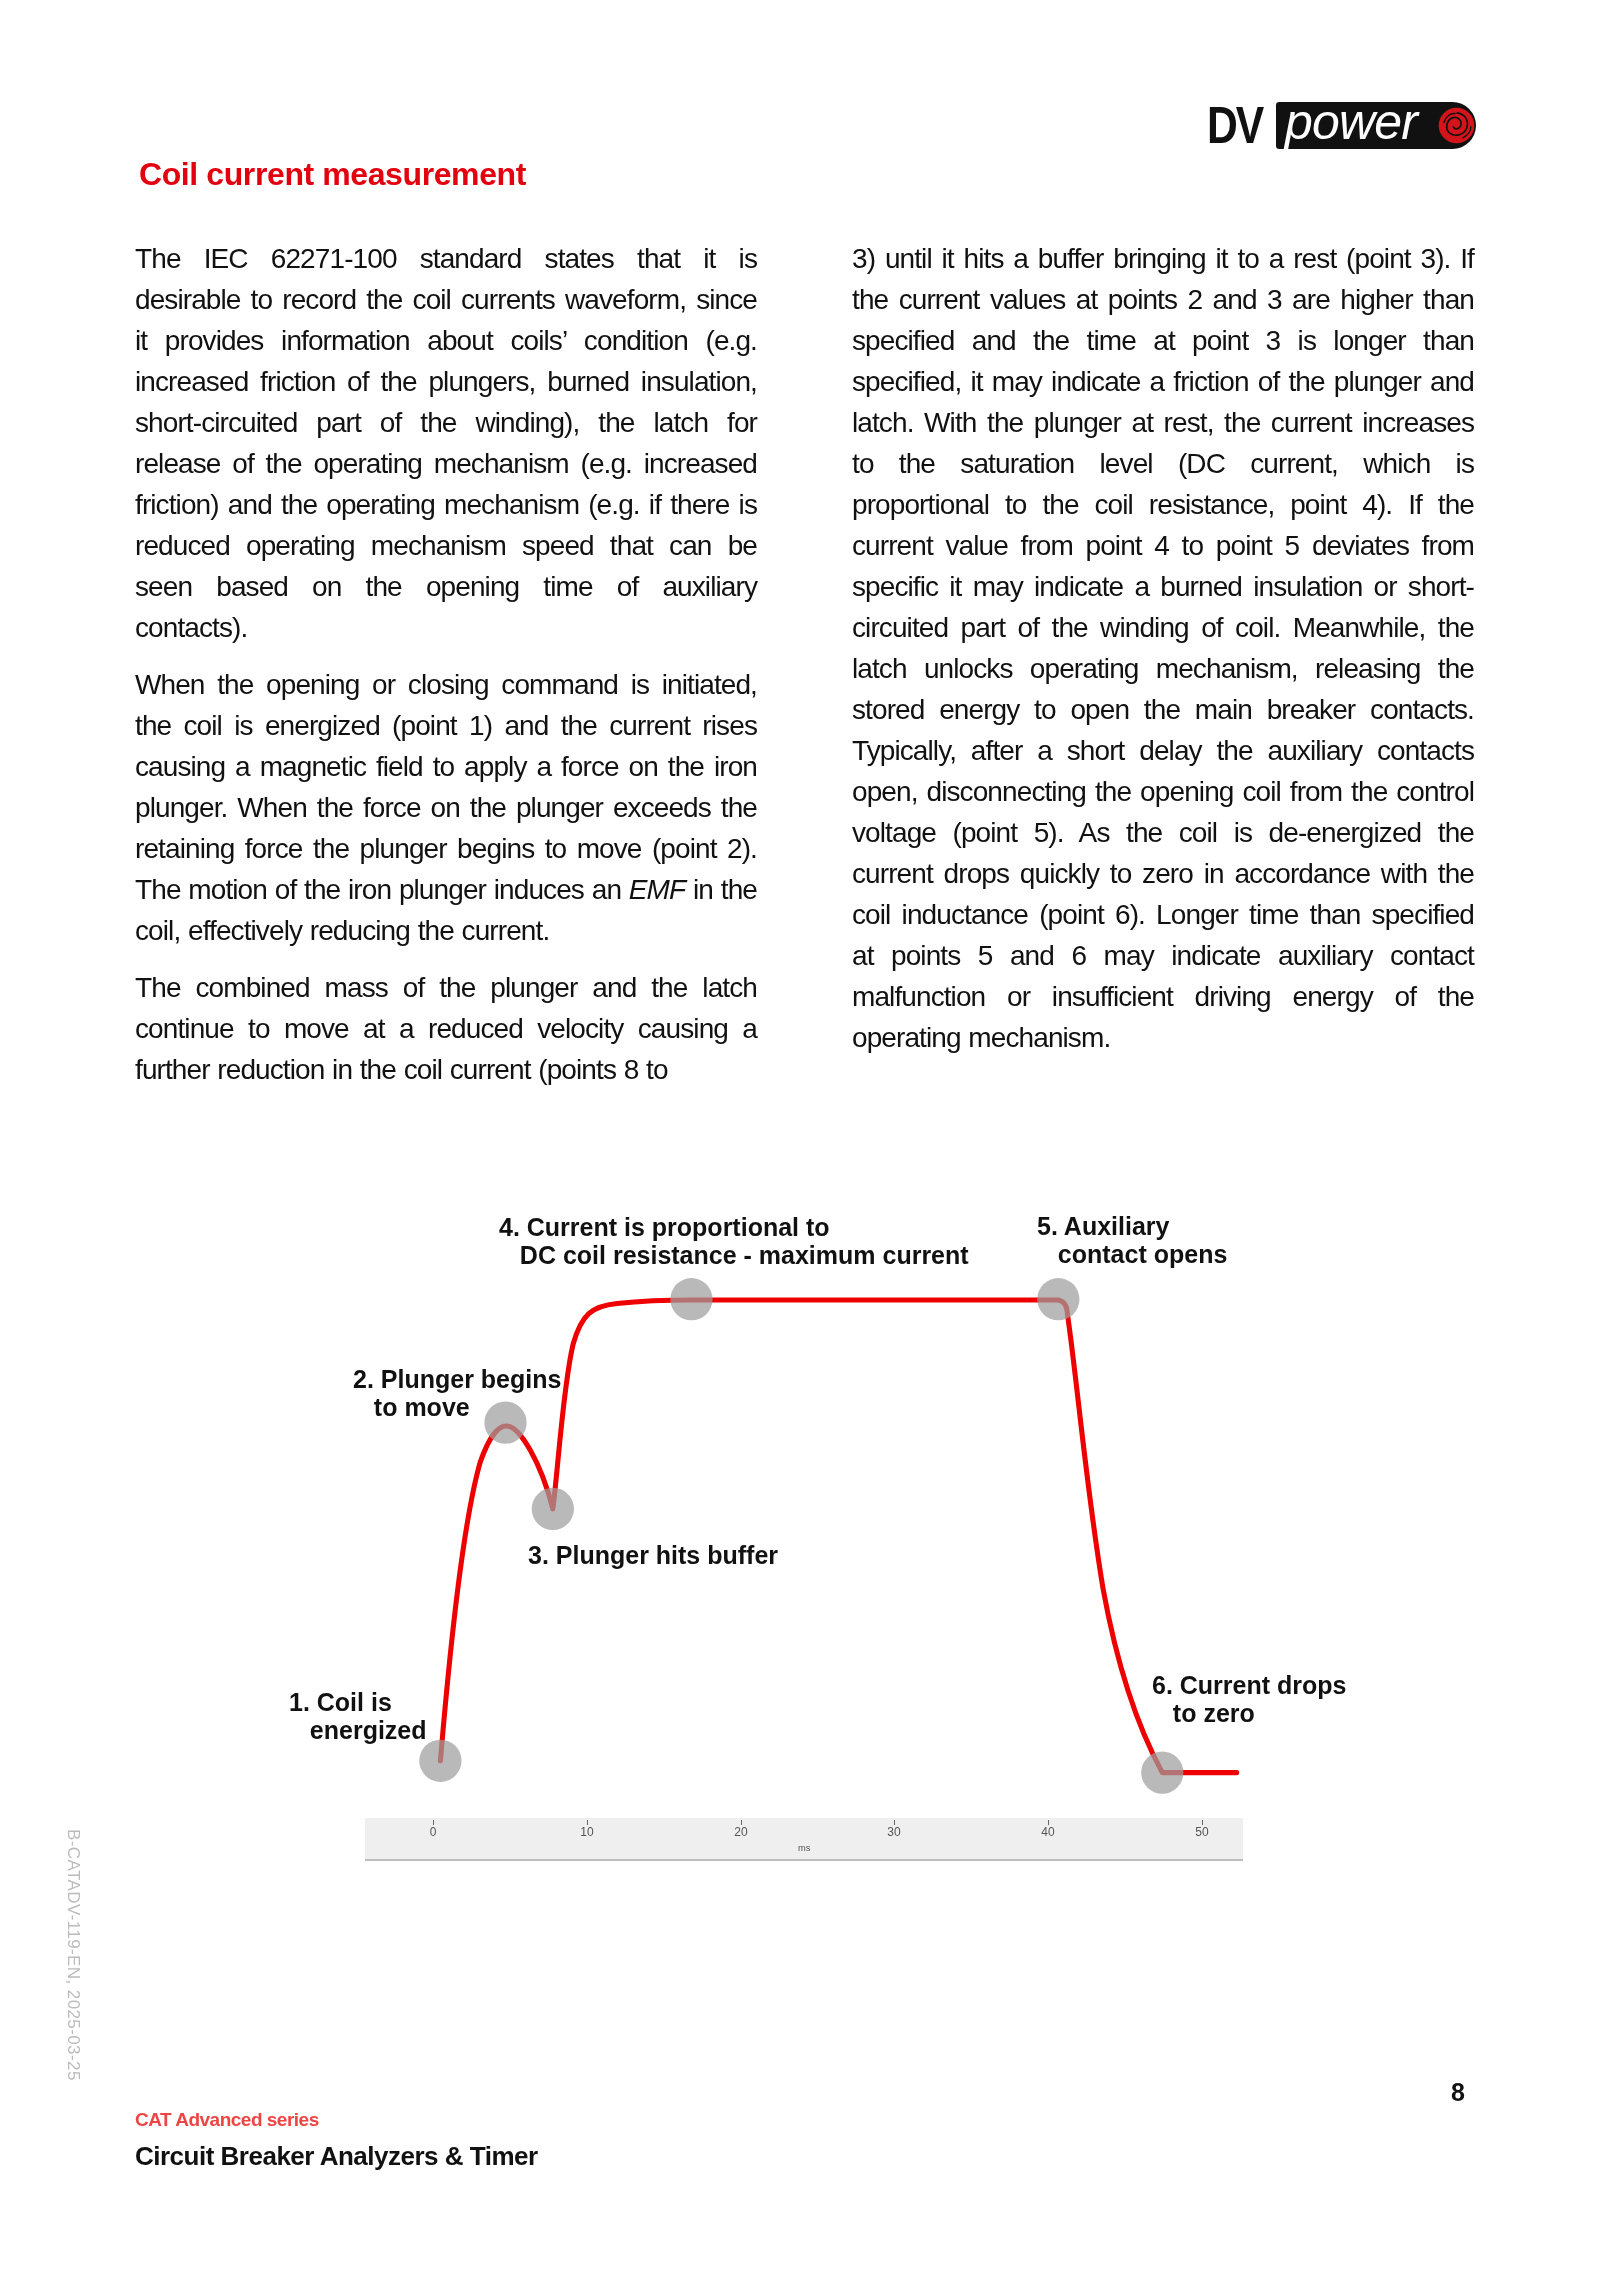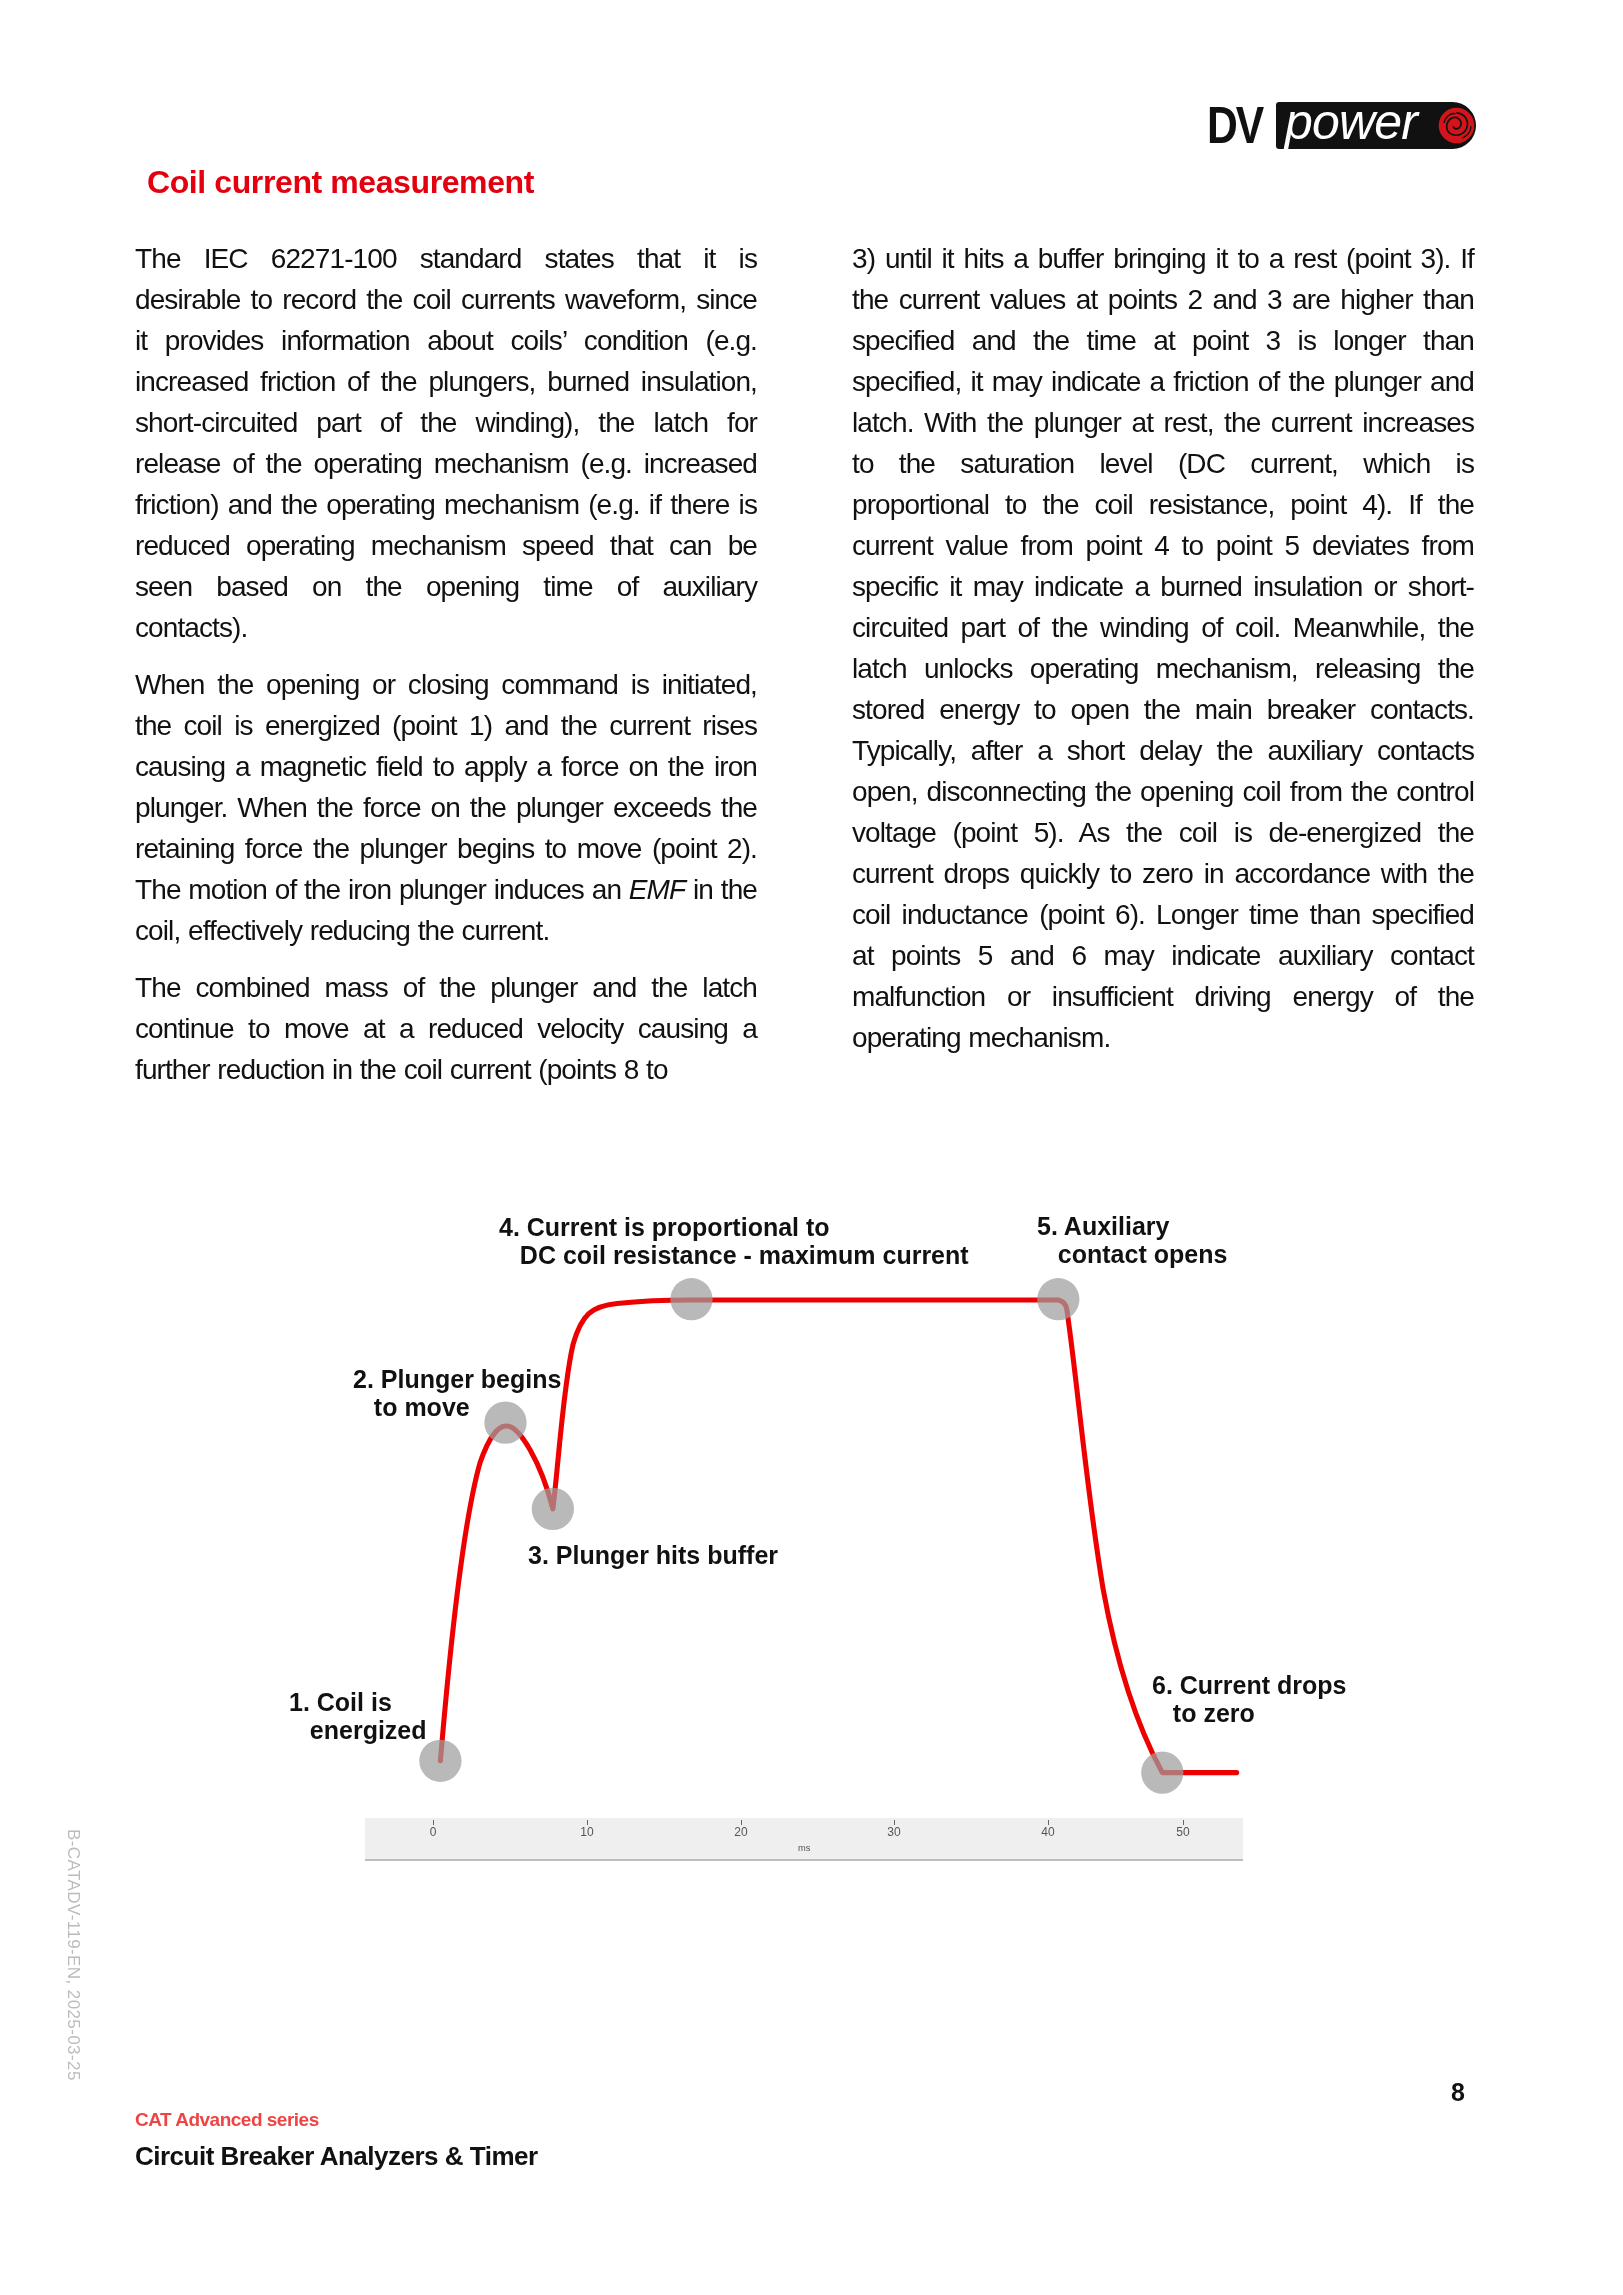--- a/index.html
+++ b/index.html
@@ -7,21 +7,21 @@
          font-family: "Liberation Sans", sans-serif; color: #111; }
   .logo { position: absolute; left: 1207px; top: 97px; width: 269px; height: 56px; }
   .logo-dv { position: absolute; left: 0; top: 1.7px; font-size: 52px; font-weight: bold;
              letter-spacing: -2.5px; transform: scaleX(0.82); transform-origin: left;
              color: #111; line-height: 52px; font-family: "Liberation Sans Narrow","Liberation Sans", sans-serif; }
   .logo-bar { position: absolute; left: 69px; top: 5px; width: 200px; height: 47px;
               background: #111; border-radius: 3.4px 24px 24px 3.4px; }
   .logo-power { position: absolute; left: 78px; top: 0px; font-size: 50px; font-style: italic;
                 color: #fff; line-height: 51px; letter-spacing: -0.8px; }
   .logo-rose { position: absolute; left: 230px; top: 8.5px; width: 39px; height: 39px; }
-  h1 { position: absolute; left: 135px; top: 152px; margin: 12px; font-size: 32px; font-weight: bold;
+  h1 { position: absolute; left: 135px; top: 152px; margin: 4px; font-size: 32px; font-weight: bold;
        color: #e3000f; letter-spacing: -0.4px; }
   .col { position: absolute; top: 223px; width: 622px; font-size: 28px; line-height: 41px;
          text-align: justify; letter-spacing: -0.9px; word-spacing: 0.8px; }
   .col.left { left: 135px; }
   .col.right { left: 852px; }
   .col p { margin: 15px 0 16px 0; }
   .col p em { font-style: italic; }
   .chart { position: absolute; left: 0; top: 0; width: 1623px; height: 2295px; pointer-events: none; }
   .chart .lbl { position: absolute; font-size: 25px; font-weight: bold; line-height: 28px;
                 color: #111; white-space: pre; pointer-events: auto; }
@@ -92,21 +92,21 @@
    contact opens</div>
   <div class="lbl" style="left:1152px;top:1671px">6. Current drops
    to zero</div>
 
   <div class="axis-band">
     <div class="tick" style="left:68px">0</div>
     <div class="tick" style="left:222px">10</div>
     <div class="tick" style="left:376px">20</div>
     <div class="tick" style="left:529px">30</div>
     <div class="tick" style="left:683px">40</div>
-    <div class="tick" style="left:818px">50</div>
+    <div class="tick" style="left:837px">50</div>
     <div class="axis-unit">ms</div>
   </div>
 </div>
 
 <div class="side-code">B-CATADV-119-EN, 2025-03-25</div>
 
 <div class="page-num">8</div>
 <div class="foot1">CAT Advanced series</div>
 <div class="foot2">Circuit Breaker Analyzers &amp; Timer</div>
 

